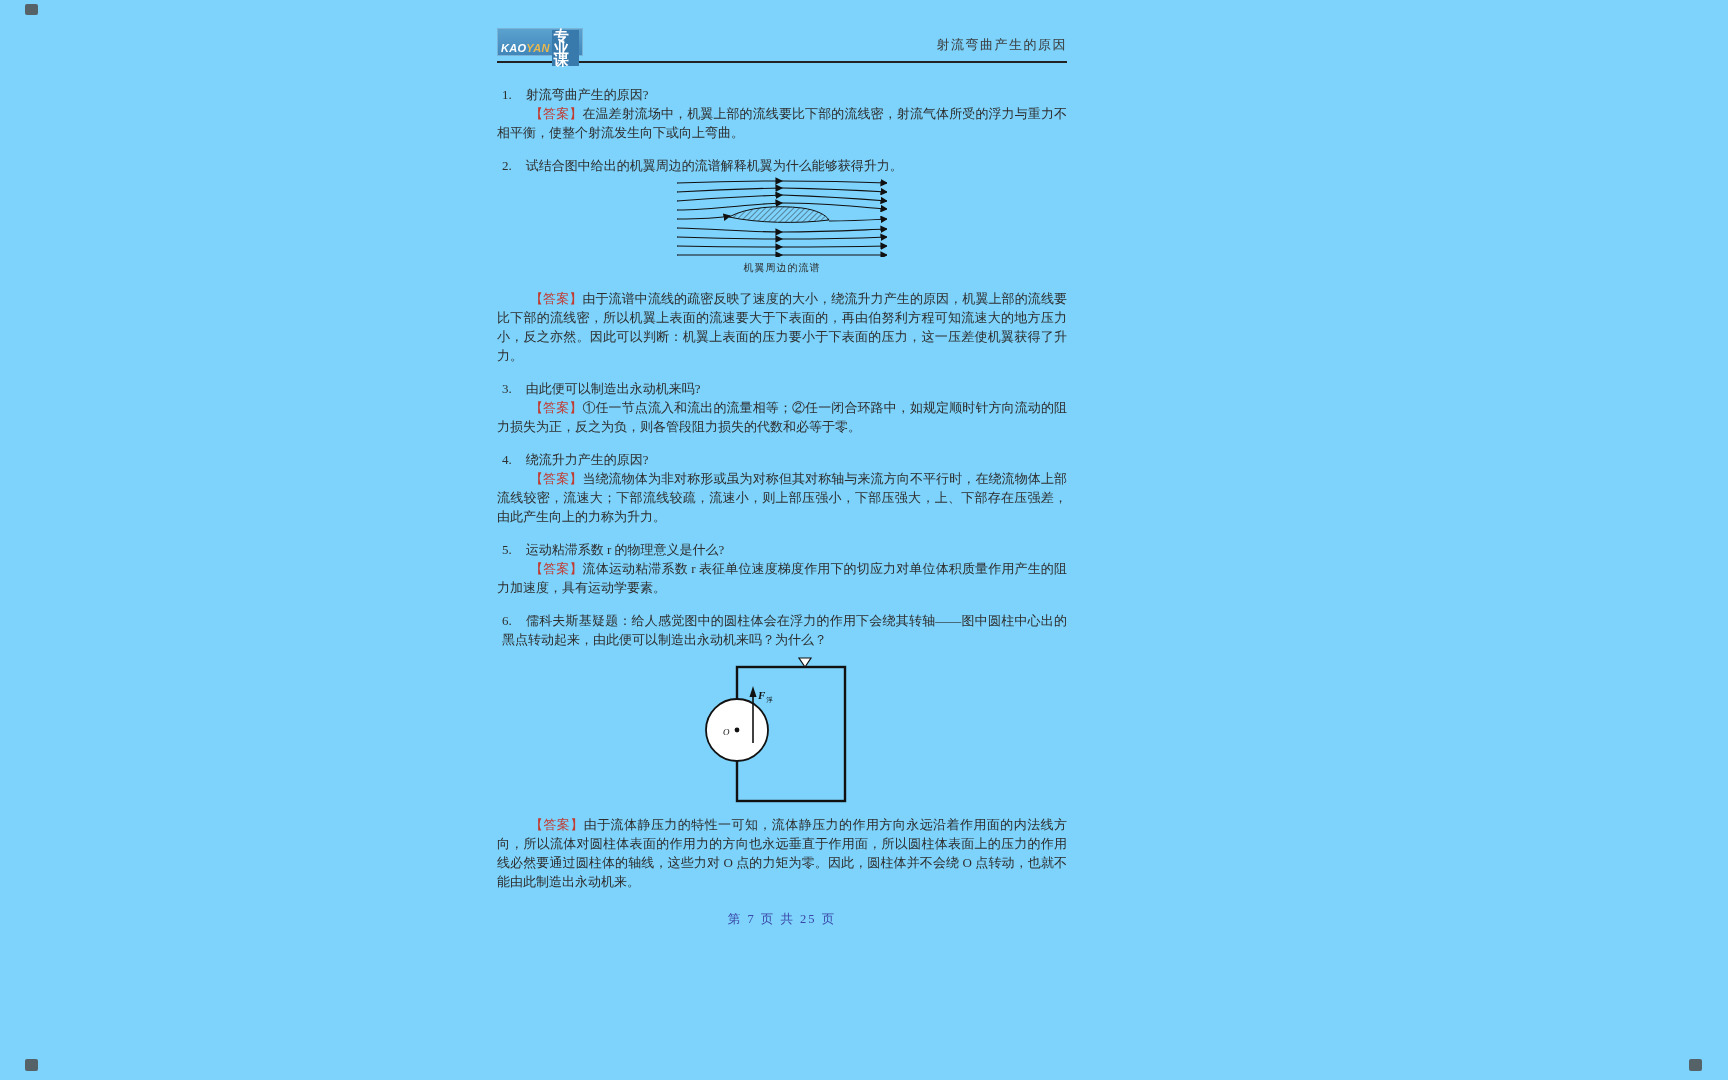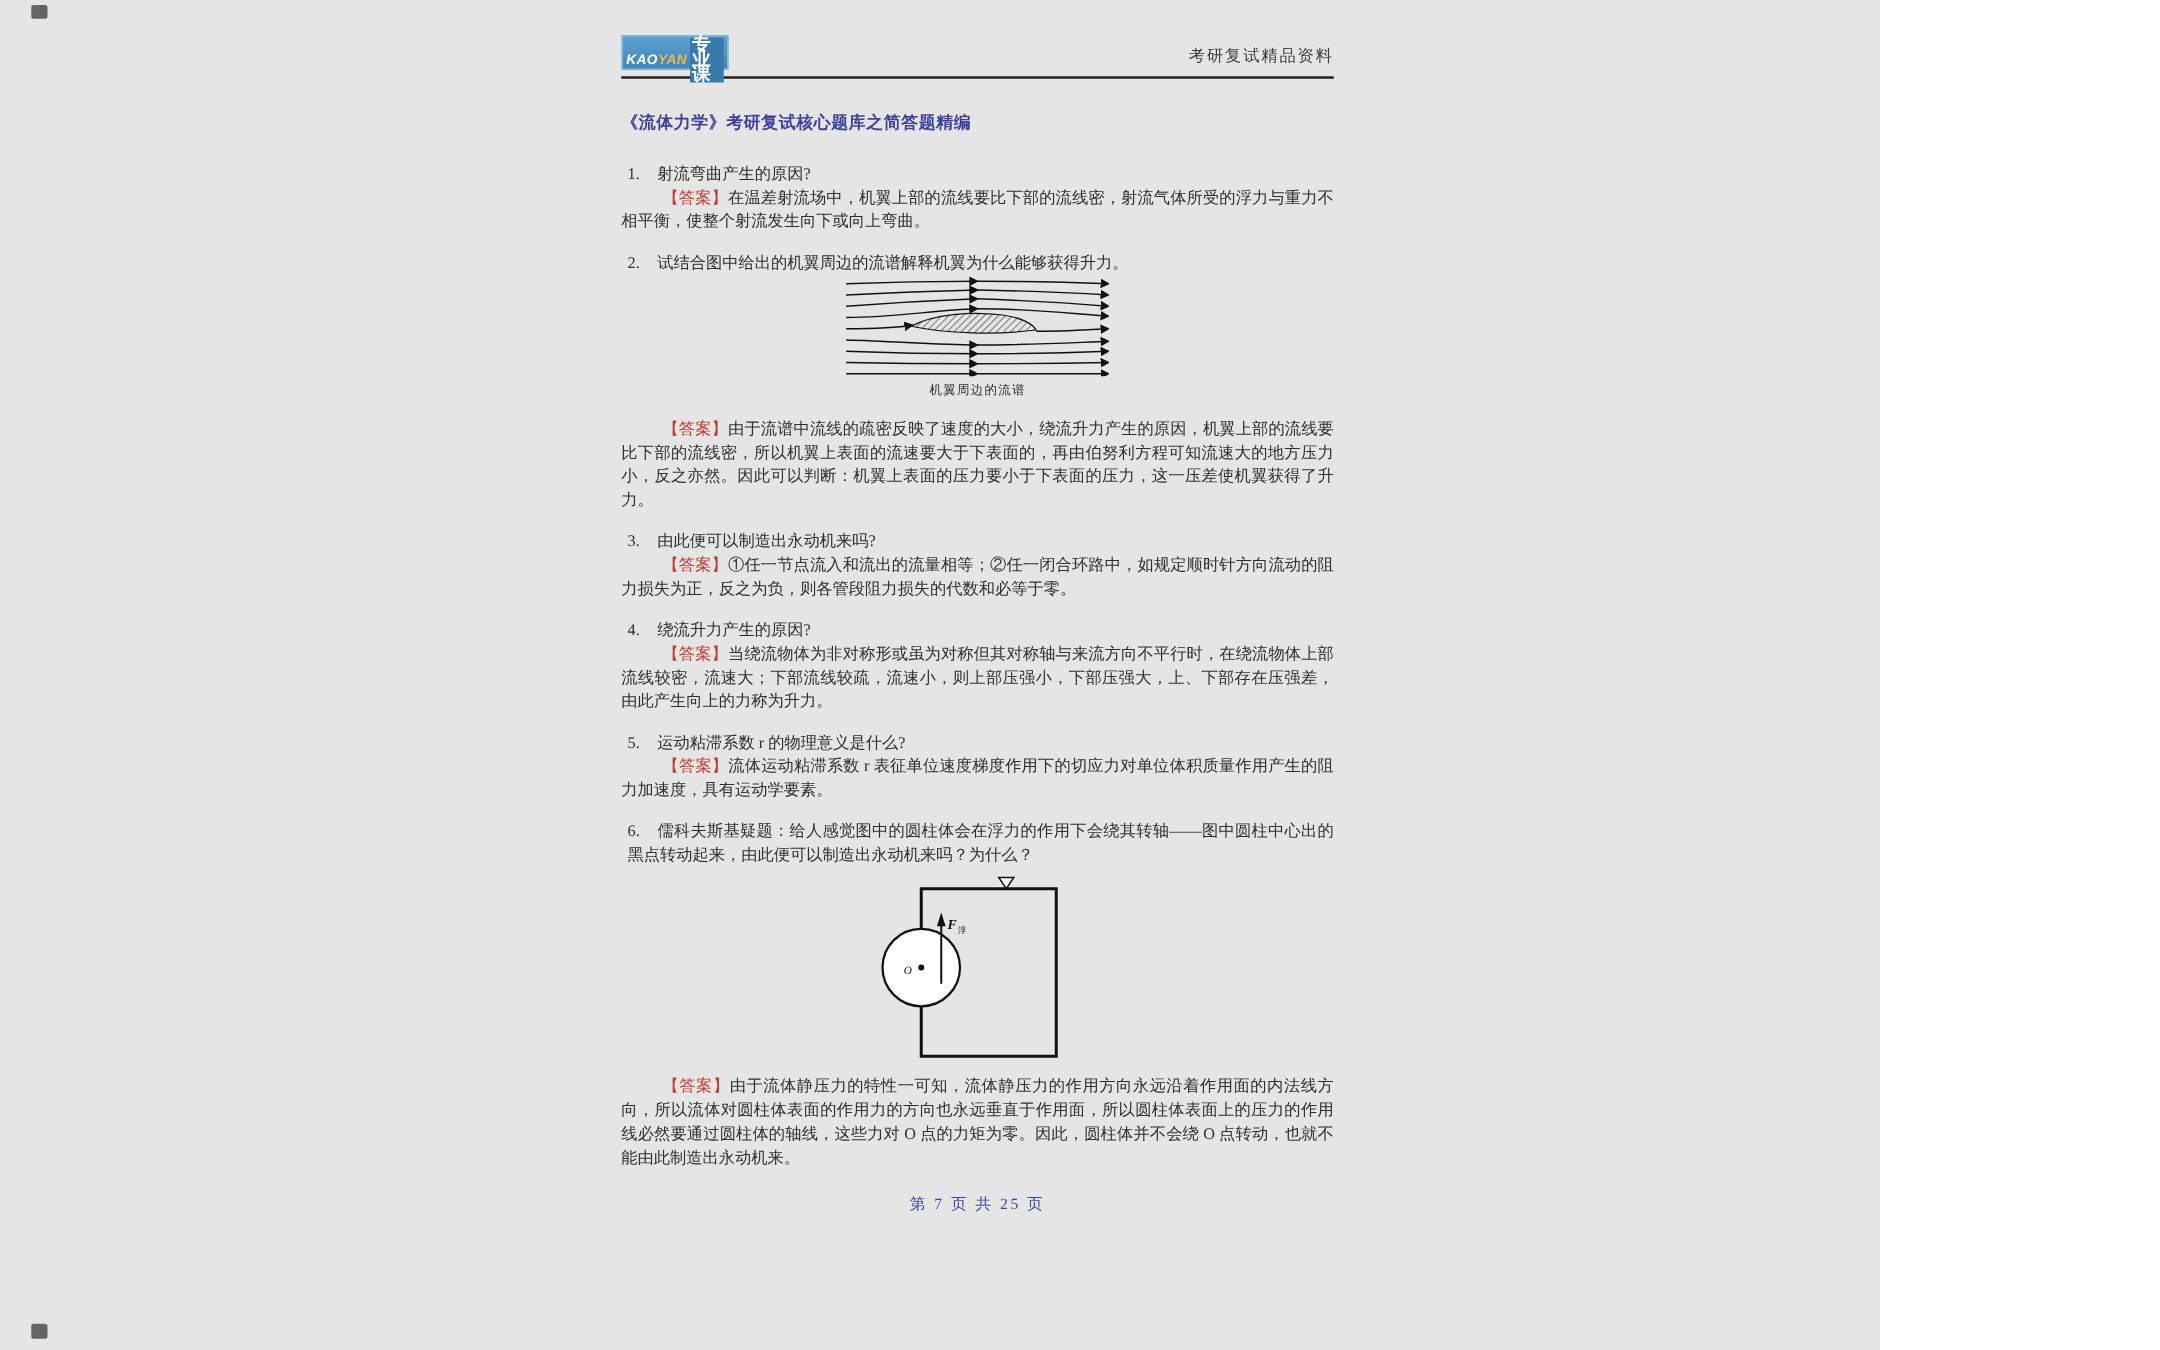--- a/index.html
+++ b/index.html
@@ -1,18 +1,18 @@
 <!DOCTYPE html>
 <html><head>
 <meta charset="utf-8">
 <style>
   * { margin:0; padding:0; box-sizing:border-box; }
   html,body { background:#fff; }
   body { font-family:"Liberation Serif","DejaVu Serif",serif; color:#2e2e2e; }
-  .canvas { position:relative; width:1504px; height:1080px; background:#e5e5e5; overflow:hidden; }
+  .canvas { position:relative; width:1728px; height:1080px; background:#7dd3fc; overflow:hidden; }
 
   .corner-mark { position:absolute; background:#4d4d4d; border-radius:2px; opacity:.85; }
   .mark-tl { left:25px; top:4px;   width:13px; height:11px; }
   .mark-bl { left:25px; top:1059px; width:13px; height:12px; }
   .mark-br { left:1689px; top:1059px; width:13px; height:12px; }
 
   .doc { position:absolute; left:497px; top:0; width:570px; }
 
   .header-row { display:flex; justify-content:space-between; align-items:flex-end; margin-top:28px; }
   .logo { width:86px; height:28px; background:linear-gradient(#5ba2cf,#4186ba); border:1px solid #79b3d8;
@@ -59,25 +59,24 @@
 
     <div class="header-row">
       <div class="logo">
         <div class="logo-top">
           <span class="logo-kao">KAO</span>
             <span class="logo-yan">YAN</span>
             <span class="logo-cn">专业课</span>
         </div>
         <div class="logo-tagline"></div>
       </div>
-      <div class="header-right">考研复试精品资料</div>
+      <div class="header-right">射流弯曲产生的原因</div>
     </div>
     <hr class="header-rule">
 
-    <h1 class="title">《流体力学》考研复试核心题库之简答题精编</h1>
 
     <div class="qa qa-gap-lg">
       <p class="q-line"><span class="q-num">1.</span><span>射流弯曲产生的原因?</span></p>
       <p class="answer"><span class="ans-label">【答案】</span><span>在温差射流场中，机翼上部的流线要比下部的流线密，射流气体所受的浮力与重力不相平衡，使整个射流发生向下或向上弯曲。</span></p>
     </div>
 
     <div class="qa">
       <p class="q-line"><span class="q-num">2.</span><span>试结合图中给出的机翼周边的流谱解释机翼为什么能够获得升力。</span></p>
 
       <div class="figure fig1">

